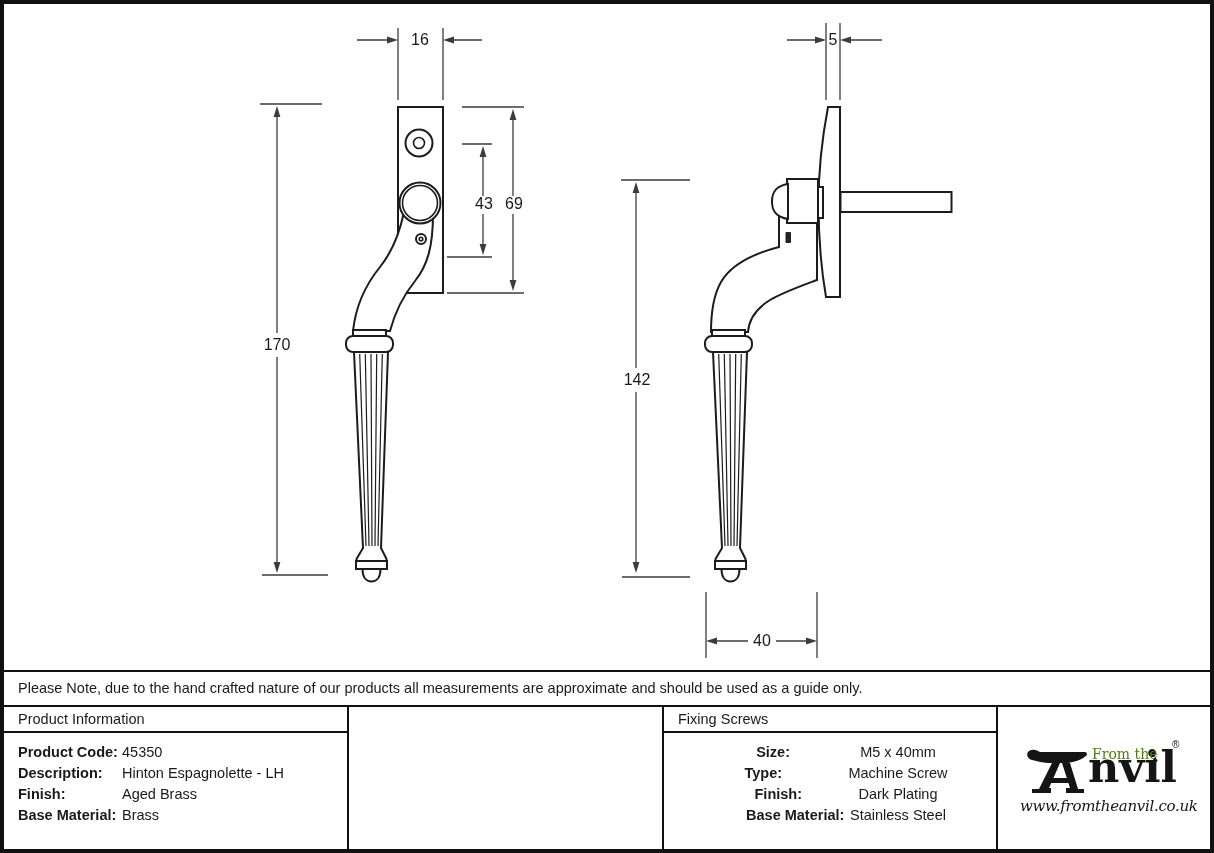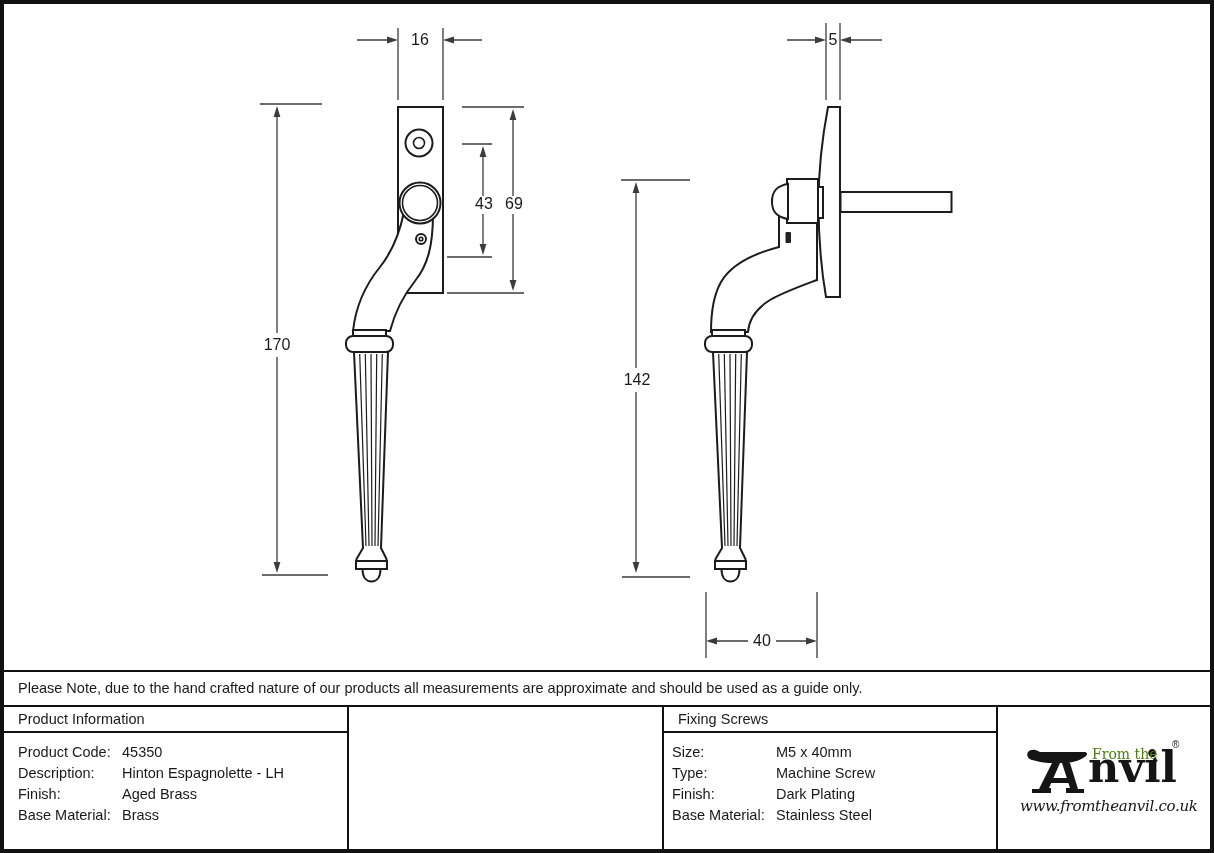--- a/index.html
+++ b/index.html
@@ -19,22 +19,22 @@
             border-top:2px solid #111;box-sizing:border-box;
             line-height:32px;padding-left:14px;font-size:14.5px;}
   .col{position:absolute;top:705px;height:149px;border-top:2px solid #111;box-sizing:border-box;}
   .col1{left:4px;width:343px;}
   .col2{left:347px;width:315px;border-left:2px solid #111;}
   .col3{left:662px;width:334px;border-left:2px solid #111;}
   .cell-header{height:26px;line-height:24px;border-bottom:2px solid #111;box-sizing:border-box;
                padding-left:14px;font-size:14.5px;}
   .cell-body{padding-top:9px;font-size:14.5px;}
   .kv-row{display:flex;line-height:21px;padding-left:14px;}
-  .col3 .kv-row{padding-left:8px;}
-  .kv-label{width:104px;flex:none;}
+  .col3 .kv-row{padding-left:32px;justify-content:center;}
+  .kv-label{width:104px;flex:none;font-weight:bold;}
   .pc-item{line-height:21px;padding-left:13px;}
 
   .logo-box{position:absolute;left:996px;top:705px;width:214px;height:144px;
             border-top:2px solid #111;border-left:2px solid #111;box-sizing:border-box;}
   .logo{position:absolute;left:28px;top:37px;width:158px;height:80px;}
   .anvil-a{position:absolute;left:0;top:3px;}
   .brand-rest{position:absolute;left:62px;top:2px;font-family:"DejaVu Serif",serif;
               font-weight:bold;font-size:43px;line-height:43px;color:#151515;letter-spacing:0px;}
   .brand-from{position:absolute;left:66px;top:2px;font-family:"DejaVu Serif",serif;
               font-size:14px;color:#4d7c0f;white-space:nowrap;}

